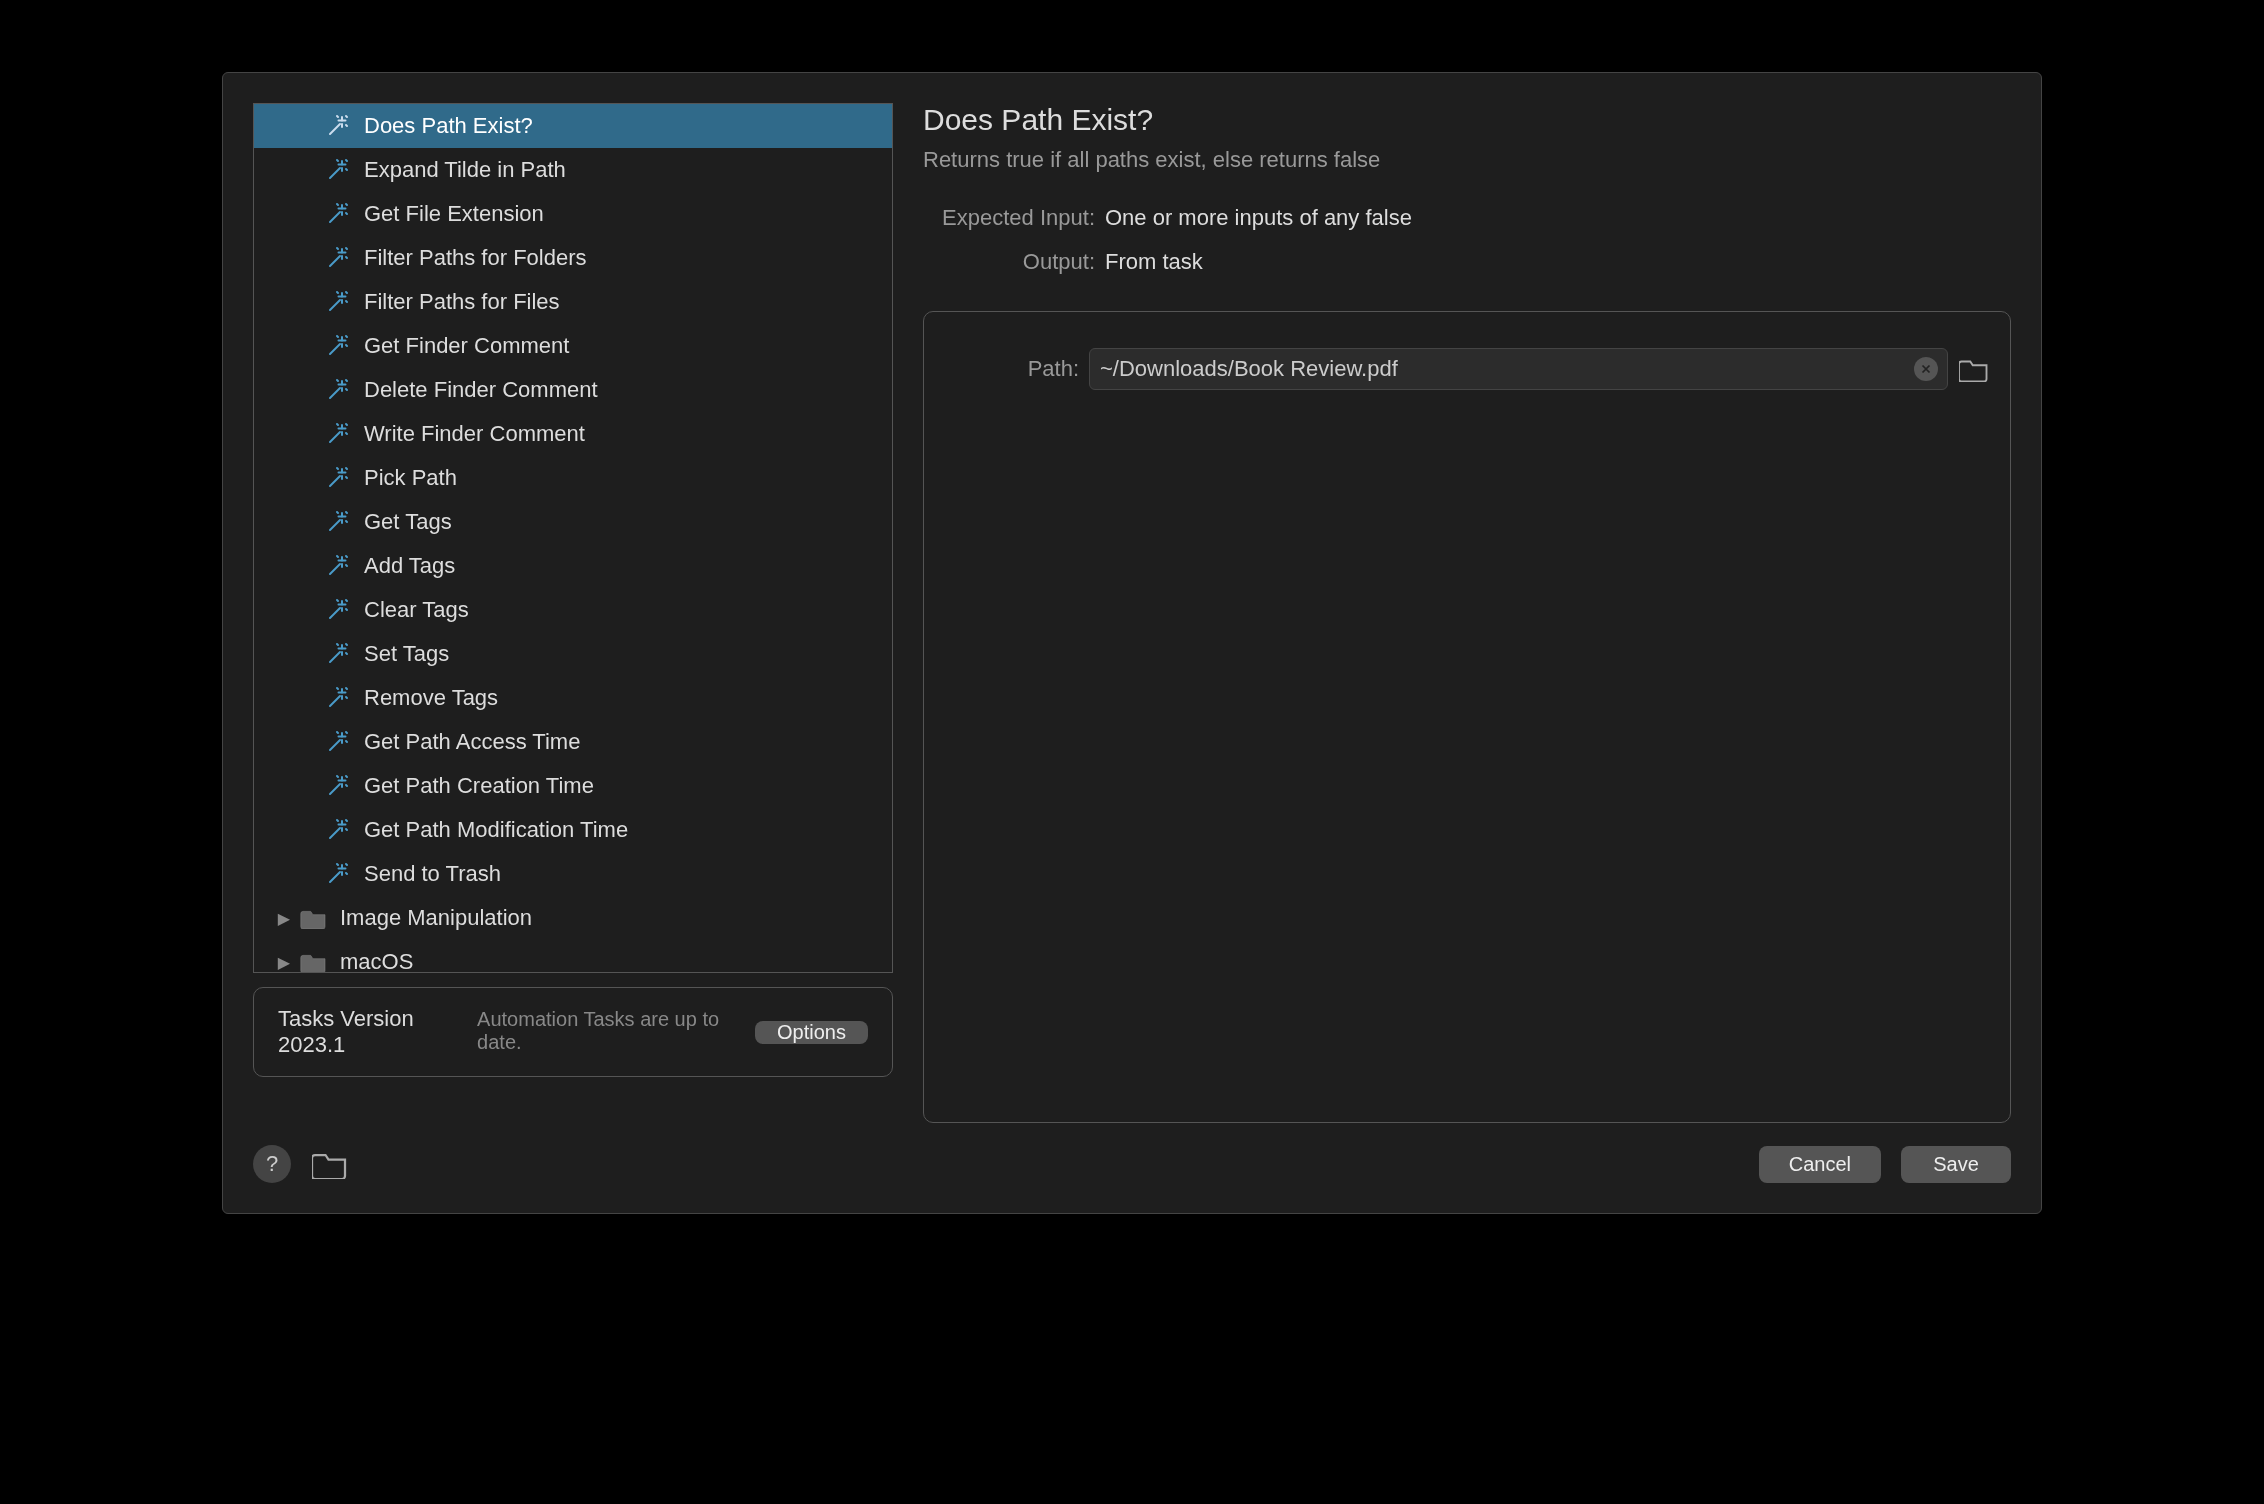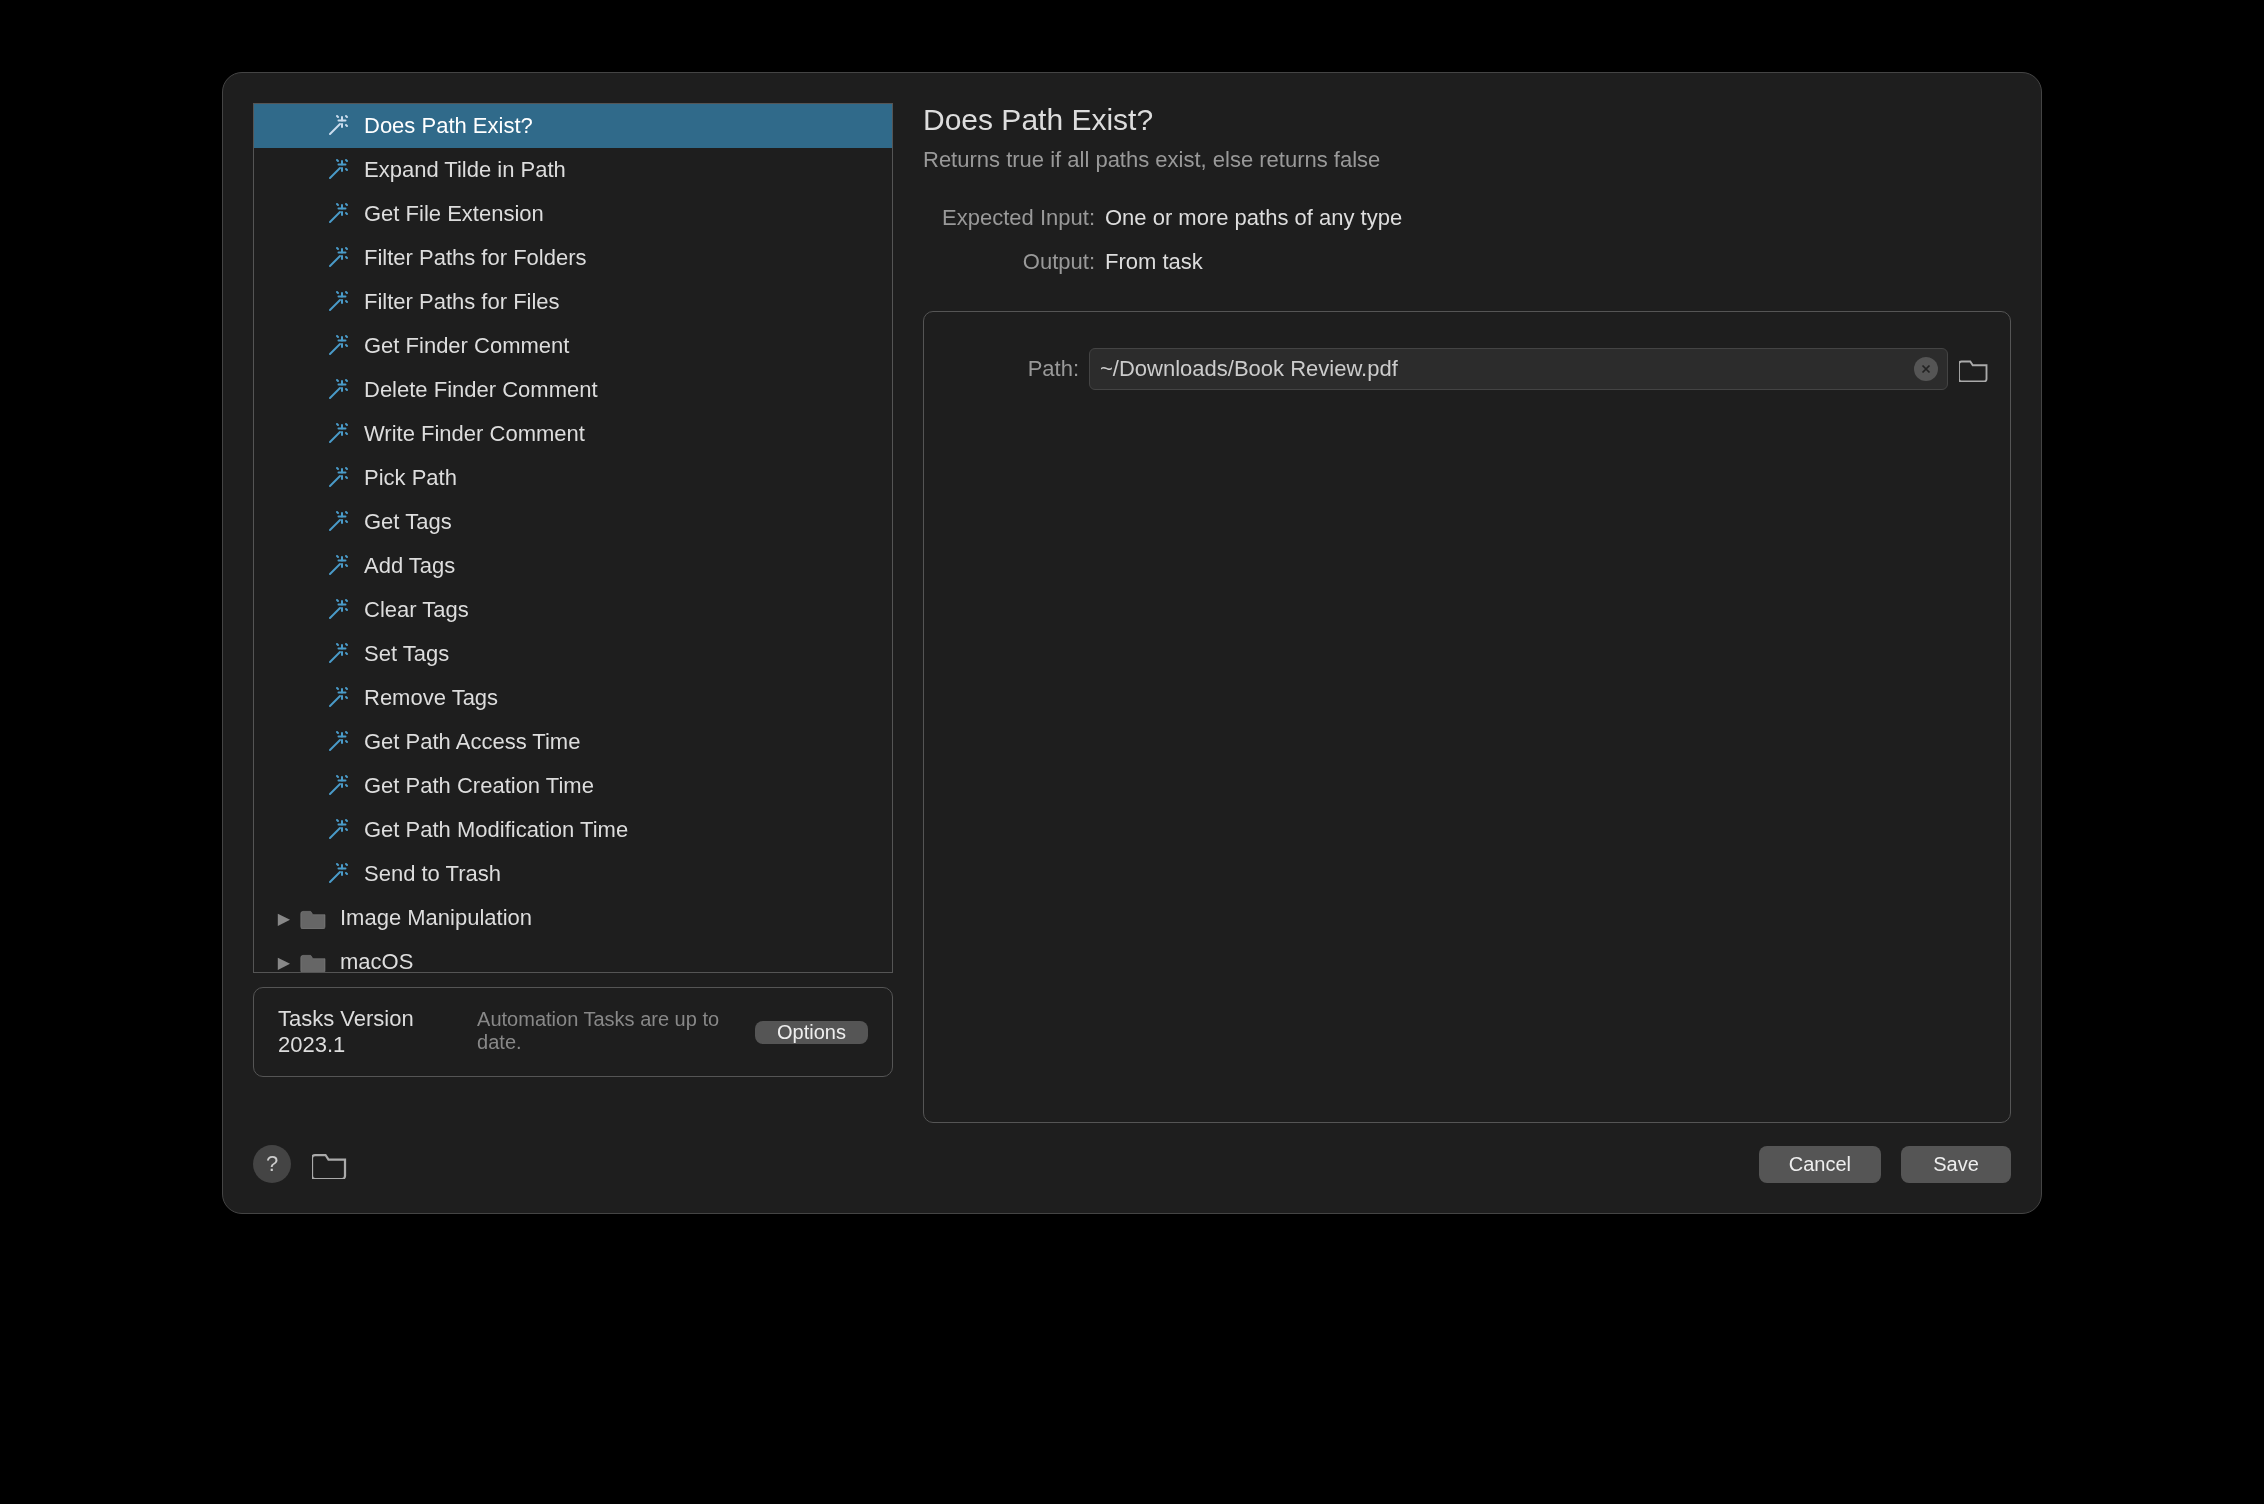--- a/index.html
+++ b/index.html
@@ -15,21 +15,21 @@
       display: flex;
       align-items: flex-start;
       justify-content: center;
       padding-top: 72px;
     }
     .window {
       width: 1820px;
       height: 1142px;
       background: #1e1e1e;
       border: 1px solid #444;
-      border-radius: 20px;
+      border-radius: 6px;
       display: flex;
       flex-direction: column;
       padding: 30px;
     }
     .main-content {
       display: flex;
       gap: 30px;
       flex: 1;
     }
     .sidebar {
@@ -505,21 +505,21 @@
         </div>
         <button class="options-btn">Options</button>
       </div>
     </div>
 
     <div class="detail-panel">
       <div class="detail-title">Does Path Exist?</div>
       <div class="detail-desc">Returns true if all paths exist, else returns false</div>
       <div class="meta-row">
         <div class="meta-label">Expected Input:</div>
-        <div class="meta-value">One or more paths of any type</div>
+        <div class="meta-value">One or more inputs of any false</div>
       </div>
       <div class="meta-row">
         <div class="meta-label">Output:</div>
         <div class="meta-value">From task</div>
       </div>
       <div class="config-box">
         <div class="config-row">
           <div class="config-label">Path:</div>
           <div class="path-input-wrap">
             <input class="path-input" type="text" value="~/Downloads/Book Review.pdf" style="">

